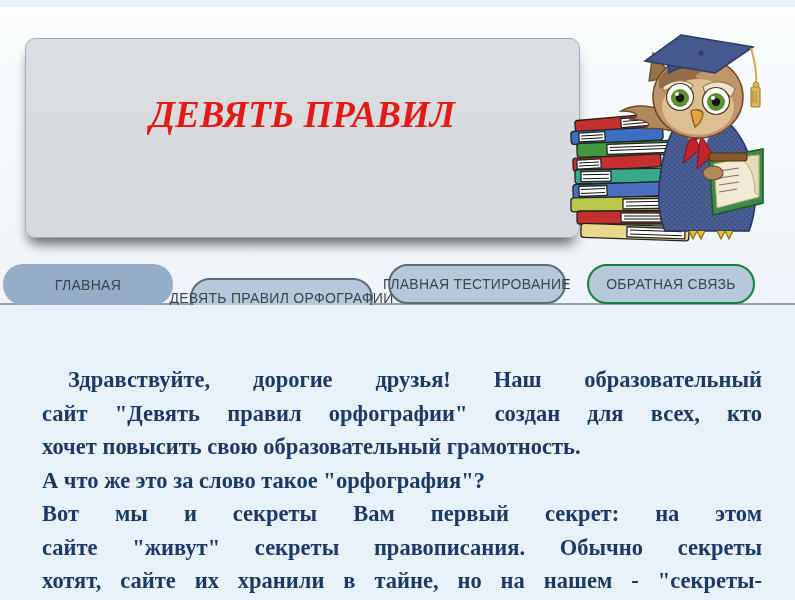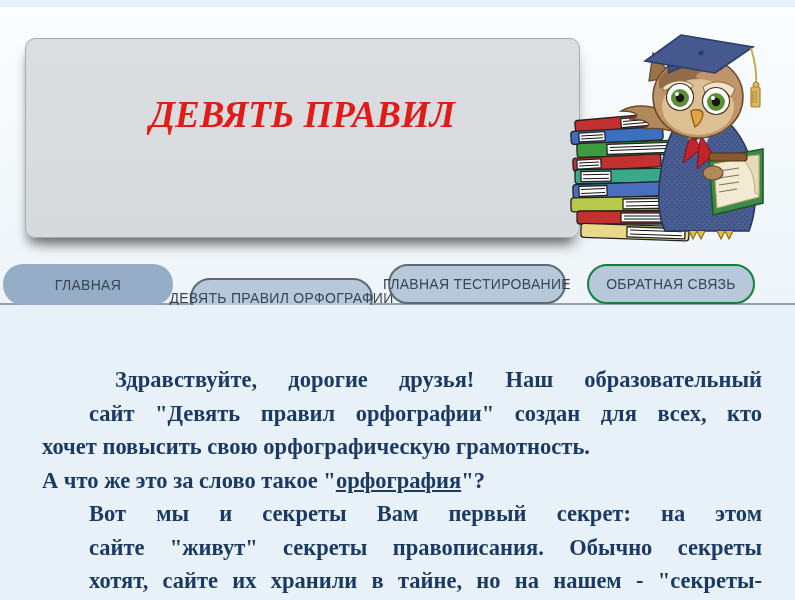--- a/index.html
+++ b/index.html
@@ -55,23 +55,23 @@
   .content{
     position:absolute;left:0;top:298px;width:795px;height:302px;
     background:#e8f0f8;
   }
   .bodytext{
     position:absolute;left:42px;top:58px;width:720px;
     font-family:"Liberation Serif", serif;font-weight:bold;
     font-size:22.5px;line-height:33.5px;color:#1b3a63;
   }
   .line{white-space:normal;}
-  .line.just{text-align:justify;text-align-last:justify;margin-left:47px;}
+  .line.just{text-align:justify;text-align-last:justify;}
   .line.indent{padding-left:26px;}
-  .uword{text-decoration:underline;}
+  .uword{}
 </style>
 </head>
 <body>
 
 <div class="stage">
 
   <div class="header">
 
     <div class="title-box">
       <div class="title-text">
@@ -202,21 +202,21 @@
     <div class="tab active">ГЛАВНАЯ</div>
     <div class="tab t2">ДЕВЯТЬ ПРАВИЛ ОРФОГРАФИИ</div>
     <div class="tab t3">ГЛАВНАЯ ТЕСТИРОВАНИЕ</div>
     <div class="tab t4">ОБРАТНАЯ СВЯЗЬ</div>
   </div>
 
   <div class="content">
     <div class="bodytext">
       <div class="line just indent">Здравствуйте, дорогие друзья! Наш образовательный</div>
       <div class="line just">сайт "Девять правил орфографии" создан для всех, кто</div>
-      <div class="line">хочет повысить свою орфографическую  грамотность.</div>
+      <div class="line">хочет повысить свою образовательный  грамотность.</div>
       <div class="line"><span>А что же это за слово такое "</span><span class="uword">орфография</span><span>"?</span></div>
       <div class="line just">Вот мы и  секреты  Вам первый секрет: на  этом</div>
       <div class="line just">сайте "живут" секреты правописания. Обычно секреты</div>
       <div class="line just">хотят, сайте их хранили в тайне, но на нашем - "секреты-</div>
       <div class="line">наоборот". Они только и мечтают, чтобы их открыли.</div>
     </div>
   </div>
 
 </div>
 

